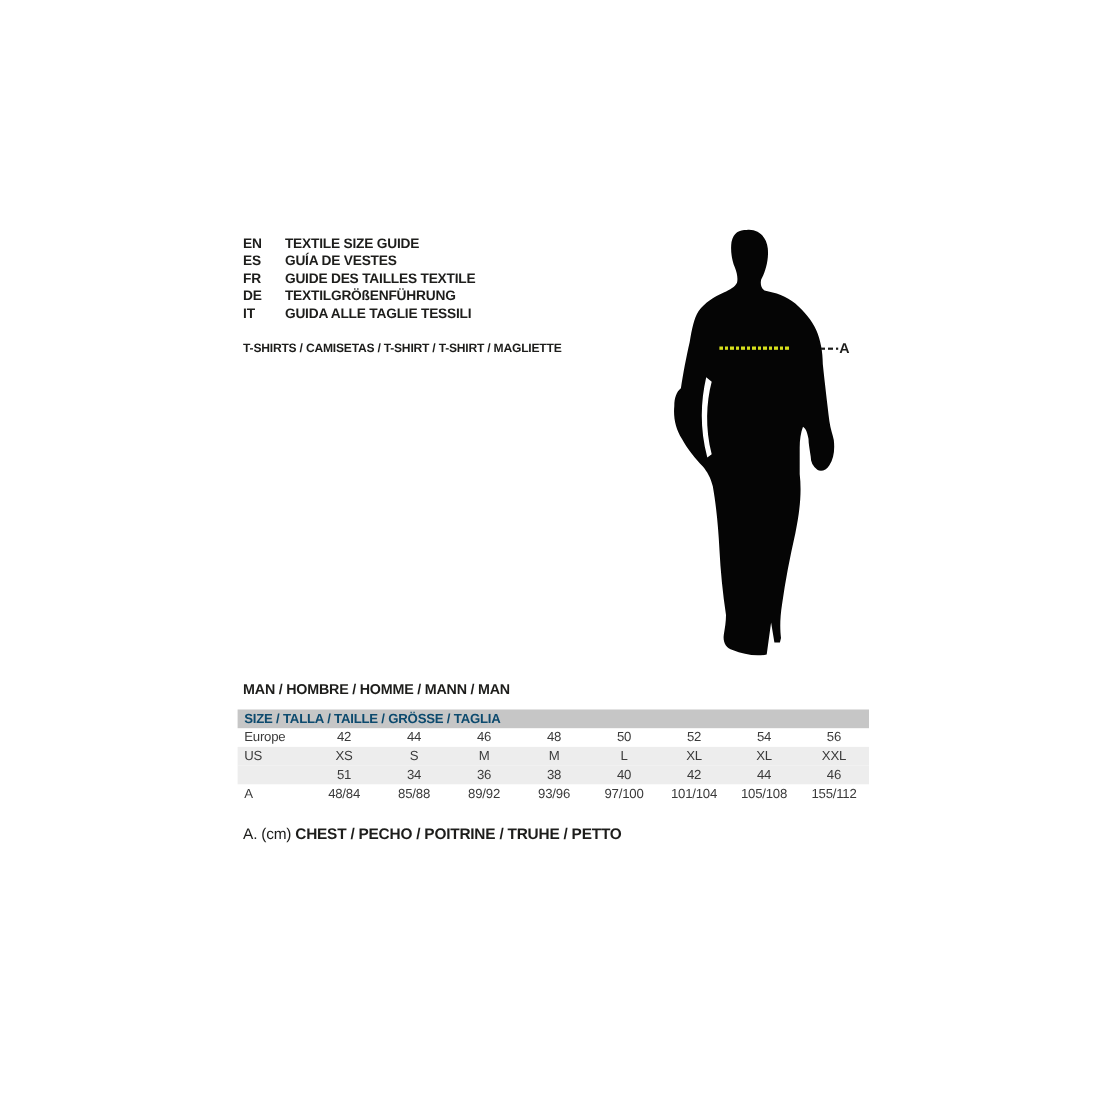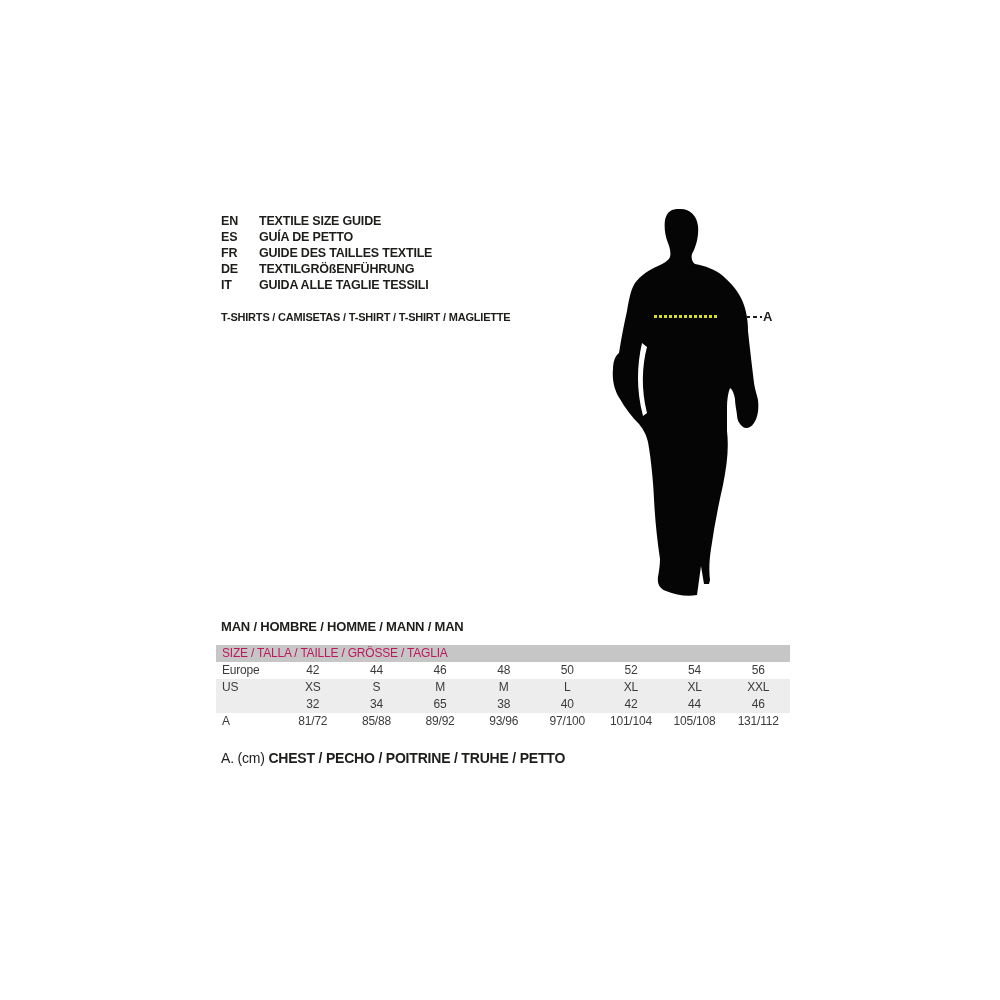--- a/index.html
+++ b/index.html
@@ -23,42 +23,42 @@
               background:repeating-linear-gradient(to right,#1d1d1b 0 4px,rgba(0,0,0,0) 4px 7px);}
   .chest-label{position:absolute;left:763px;top:309px;font-size:13px;font-weight:bold;}
 
   
   .section-title{position:absolute;left:221px;top:619px;font-size:13px;font-weight:bold;
                  letter-spacing:-0.2px;white-space:nowrap;}
 
   
   .size-table{position:absolute;left:216px;top:645px;width:574px;font-size:12px;
               color:#3b3b3b;letter-spacing:-0.2px;}
-  .t-header{height:17px;line-height:17px;background:#c6c6c6;color:#be185d;
-            padding-left:6px;box-sizing:border-box;}
+  .t-header{height:17px;line-height:17px;background:#c6c6c6;color:#0c4a6e;
+            padding-left:6px;box-sizing:border-box;font-weight:bold;}
   .trow{display:flex;height:17px;line-height:17px;}
   .trow.shaded{background:#ededed;align-items:flex-end;}
   .tlabel{width:65px;padding-left:6px;box-sizing:border-box;}
   .tcell{flex:1;text-align:center;}
 
   
   .footnote{position:absolute;left:221px;top:750px;font-size:14px;letter-spacing:-0.2px;
             white-space:nowrap;text-align:right;}
   .footnote .bold{font-weight:bold;}
 </style>
 </head>
 <body>
 
 <div class="canvas">
 
   <div class="lang-block">
     <span>EN</span>
     <span>TEXTILE SIZE GUIDE</span>
     <span>ES</span>
-    <span>GUÍA DE PETTO</span>
+    <span>GUÍA DE VESTES</span>
     <span>FR</span>
     <span>GUIDE DES TAILLES TEXTILE</span>
     <span>DE</span>
     <span>TEXTILGRÖßENFÜHRUNG</span>
     <span>IT</span>
     <span>GUIDA ALLE TAGLIE TESSILI</span>
   </div>
 
   <div class="garments">
     <div>T-SHIRTS / CAMISETAS / T-SHIRT / T-SHIRT / MAGLIETTE</div>
@@ -137,40 +137,40 @@
       <div class="tcell">M</div>
       <div class="tcell">M</div>
       <div class="tcell">L</div>
       <div class="tcell">XL</div>
       <div class="tcell">XL</div>
       <div class="tcell">XXL</div>
     </div>
 
     <div class="trow shaded">
       <div class="tlabel"></div>
-      <div class="tcell">32</div>
+      <div class="tcell">51</div>
       <div class="tcell">34</div>
-      <div class="tcell">65</div>
+      <div class="tcell">36</div>
       <div class="tcell">38</div>
       <div class="tcell">40</div>
       <div class="tcell">42</div>
       <div class="tcell">44</div>
       <div class="tcell">46</div>
     </div>
 
     <div class="trow">
       <div class="tlabel">A</div>
-      <div class="tcell">81/72</div>
+      <div class="tcell">48/84</div>
       <div class="tcell">85/88</div>
       <div class="tcell">89/92</div>
       <div class="tcell">93/96</div>
       <div class="tcell">97/100</div>
       <div class="tcell">101/104</div>
       <div class="tcell">105/108</div>
-      <div class="tcell">131/112</div>
+      <div class="tcell">155/112</div>
     </div>
   </div>
 
   <div class="footnote">
     <span>A. (cm) </span><span class="bold">CHEST / PECHO / POITRINE / TRUHE / PETTO</span>
   </div>
 
 </div>
 
 </body></html>

